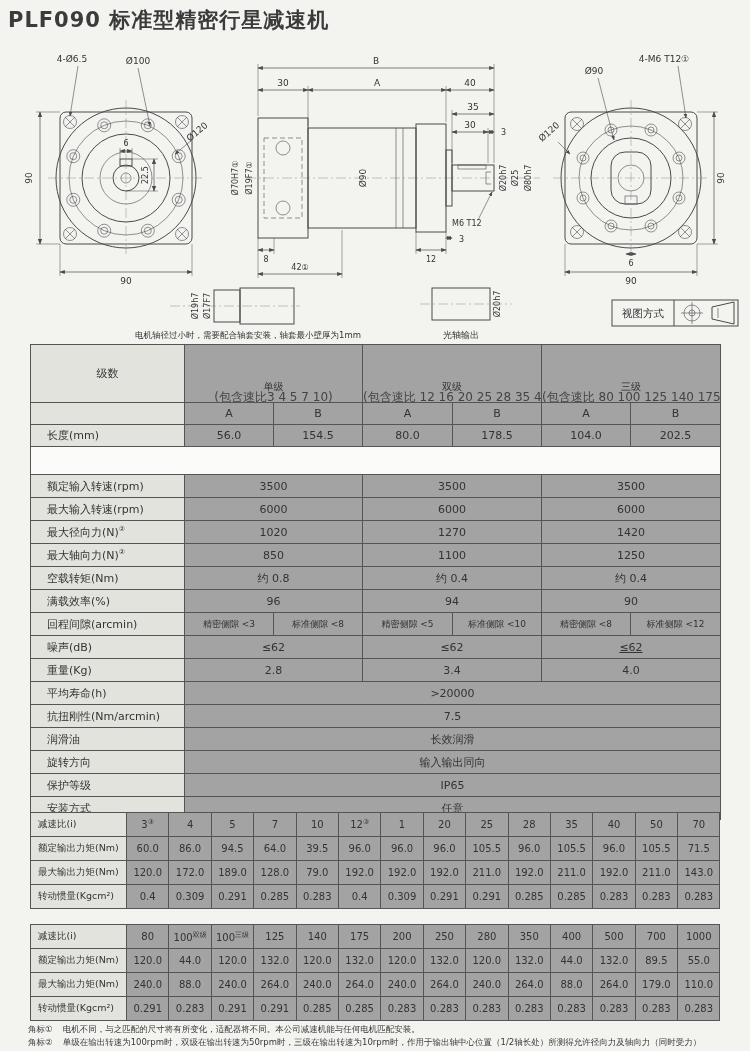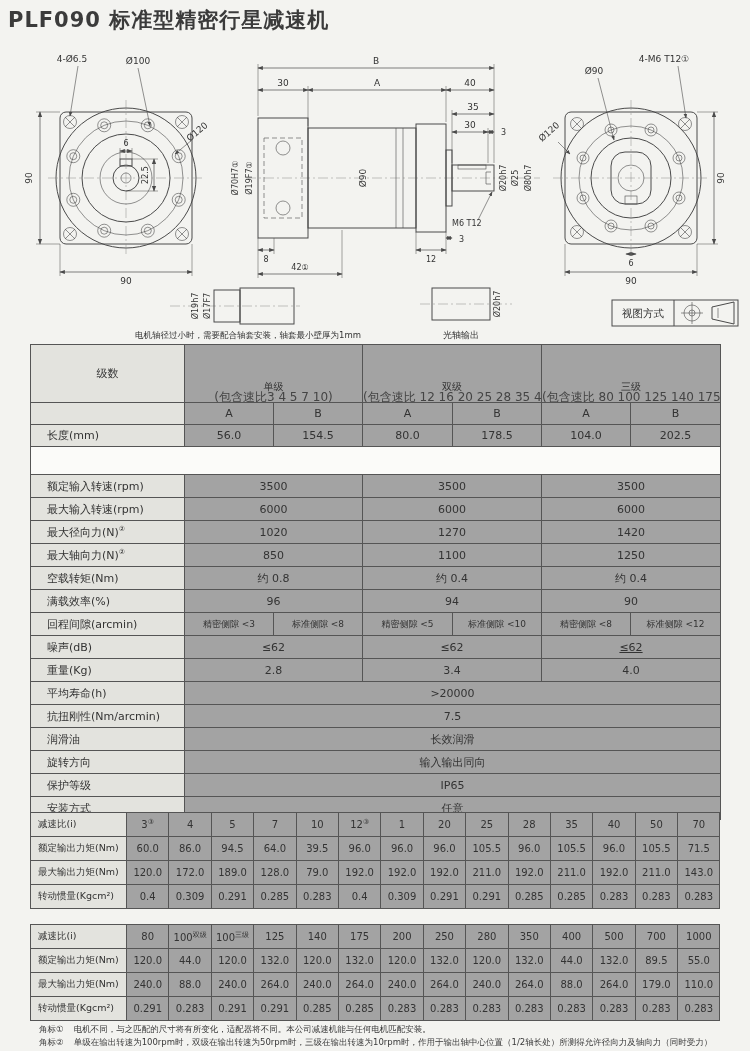--- a/index.html
+++ b/index.html
@@ -29,21 +29,21 @@
   .dash{stroke:#4a4a4a;stroke-width:0.6;stroke-dasharray:5 3;fill:none;}
   .cl{stroke:#8a8a8a;stroke-width:0.5;stroke-dasharray:10 3 2 3;fill:none;}
   .dim{stroke:#4a4a4a;stroke-width:0.7;fill:none;marker-start:url(#ar);marker-end:url(#ar);}
   .ext{stroke:#4a4a4a;stroke-width:0.5;fill:none;}
   .lead{stroke:#4a4a4a;stroke-width:0.6;fill:none;marker-end:url(#ar);}
   text.dt{font-size:9px;fill:#333;text-anchor:middle;}
   text.d8{font-size:8px;fill:#333;text-anchor:middle;}
   text.note{font-size:8.5px;fill:#333;text-anchor:start;}
   
   .fnote{position:absolute;left:28px;width:712px;font-size:8.5px;color:#3a3a3a;white-space:nowrap;}
-  .fm{margin-right:10px;margin-left:11px;}
+  .fm{margin-right:10px;}
 </style>
 </head>
 <body>
 
 <h1 class="title">PLF090 标准型精密行星减速机</h1>
 
 <svg class="abs" style="left:0;top:50px" width="750" height="292" viewBox="0 0 750 292">
   <defs>
     <marker id="ar" markerWidth="8" markerHeight="8" refX="7" refY="4" orient="auto-start-reverse">
       <path d="M0,1 L8,4 L0,7 Z" fill="#4a4a4a"></path>

